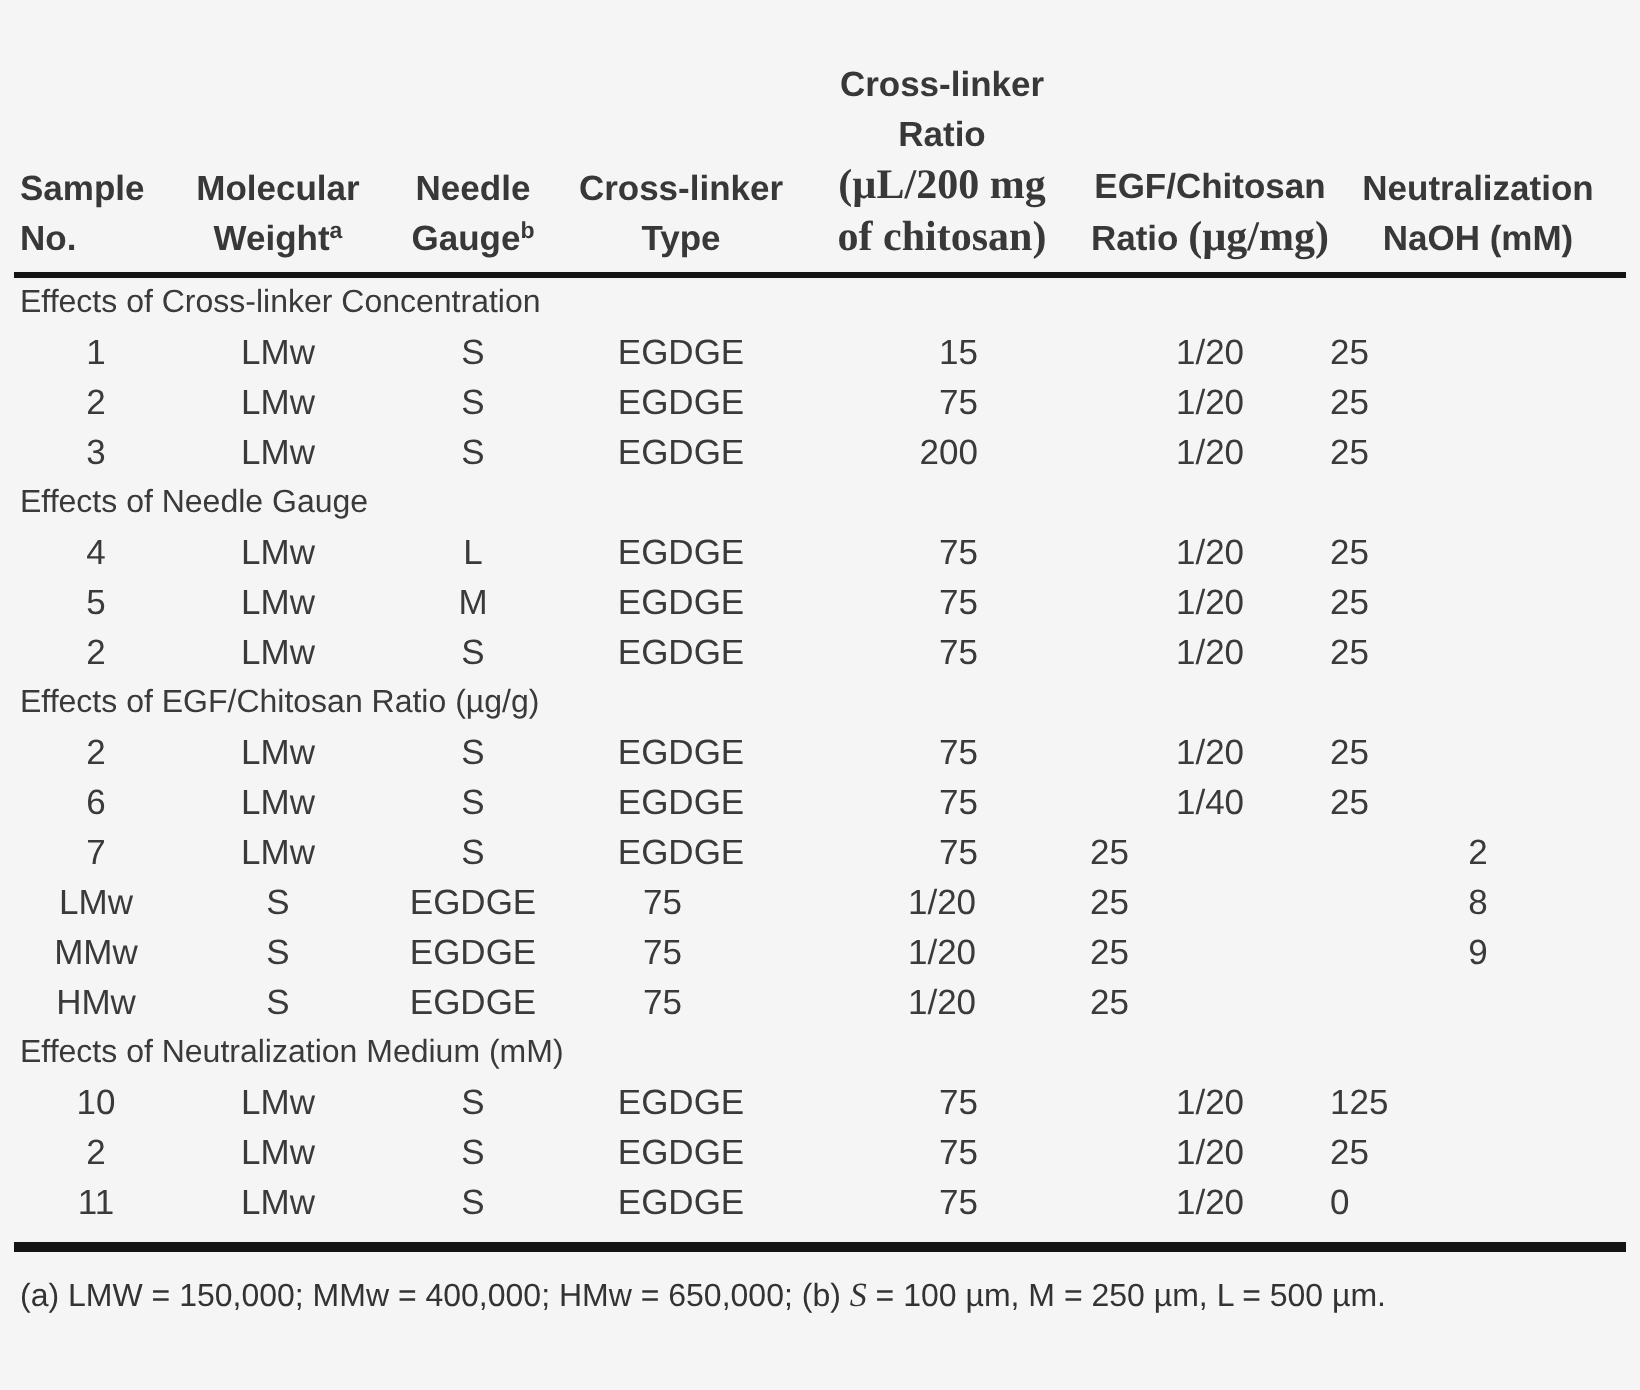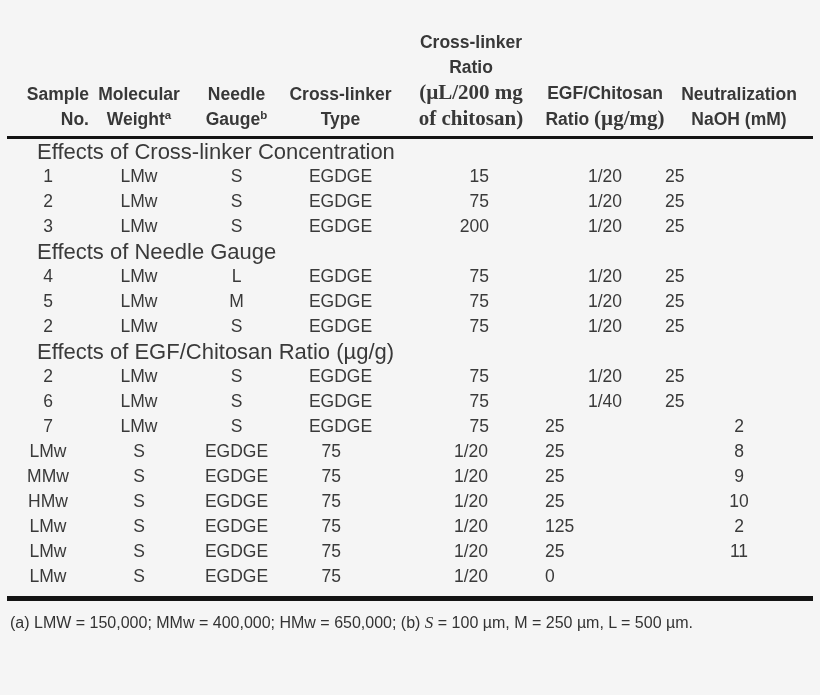--- a/index.html
+++ b/index.html
@@ -25,45 +25,44 @@
     padding-top: 30px;
     min-height: 100px;
   }
   .th {
     font-size: 17.5px;
     line-height: 25px;
     text-align: center;
     color: #383838;
     font-weight: bold;
   }
-  .th.left { text-align: right; padding-left: 3px; }
+  .th.left { text-align: left; padding-left: 3px; }
   .serif {
     font-family: "Liberation Serif", serif;
     font-size: 21px;
     text-align: right;
   }
   sup {
     font-size: 11.5px;
     vertical-align: 6px;
     line-height: 0;
   }
   .rule {
     background: #141414;
     width: 806px;
   }
   .header-rule { height: 3px; margin-top: 4px; }
   .bottom-rule { height: 5px; margin-top: 7px; }
   .section-title {
     grid-column: 1 / -1;
-    font-size: 22px;
+    font-size: 16px;
     line-height: 25px;
     text-align: left;
     padding-left: 3px;
     white-space: nowrap;
-    margin-left: 27px;
   }
   .cell {
     font-size: 17.5px;
     line-height: 25px;
     text-align: center;
     white-space: nowrap;
   }
   .cell.c4 { text-align: right; padding-right: 56px; }
   .cell.c6 { text-align: left; padding-right: 48px; }
   .footnote {
@@ -200,20 +199,21 @@
       <div class="cell c4">75</div>
       <div class="cell c5">1/20</div>
       <div class="cell c6">25</div>
       <div class="cell c0">9</div>
       <div class="cell c1">HMw</div>
       <div class="cell c2">S</div>
       <div class="cell c3">EGDGE</div>
       <div class="cell c4">75</div>
       <div class="cell c5">1/20</div>
       <div class="cell c6">25</div>
+      <div class="section-title">Effects of Neutralization Medium (mM)</div>
       <div class="cell c0">10</div>
       <div class="cell c1">LMw</div>
       <div class="cell c2">S</div>
       <div class="cell c3">EGDGE</div>
       <div class="cell c4">75</div>
       <div class="cell c5">1/20</div>
       <div class="cell c6">125</div>
       <div class="cell c0">2</div>
       <div class="cell c1">LMw</div>
       <div class="cell c2">S</div>

